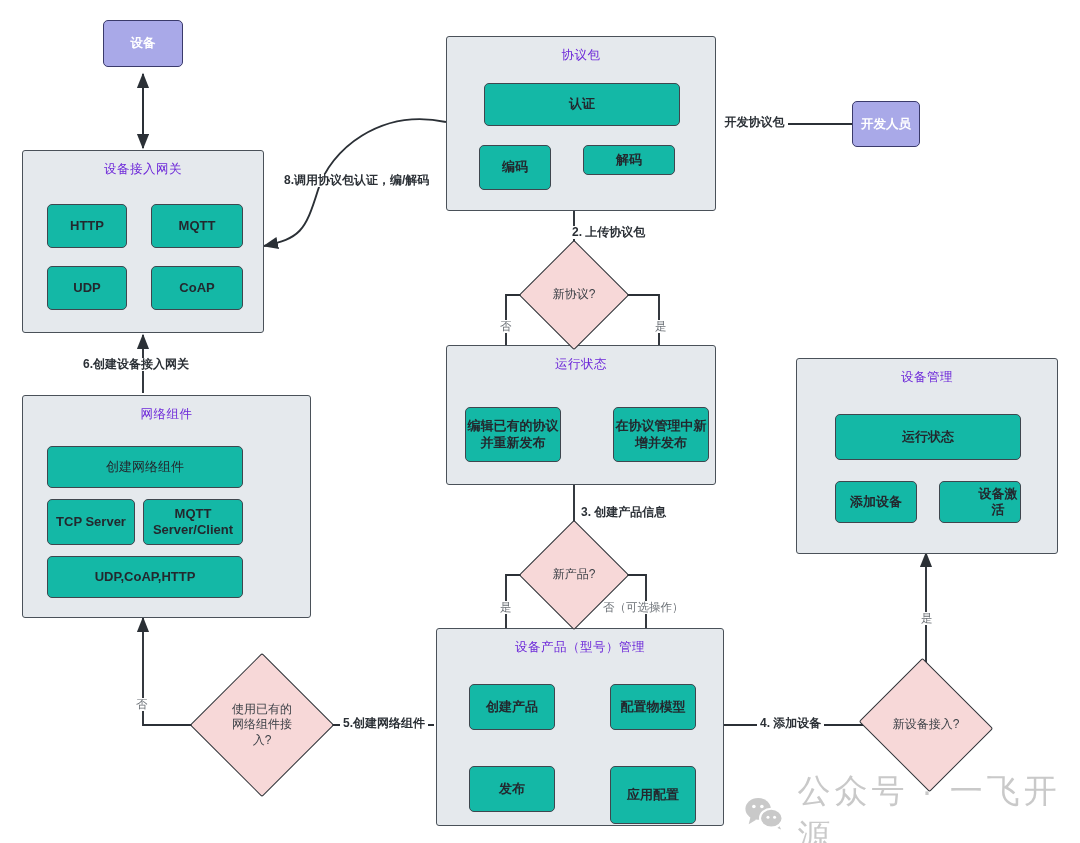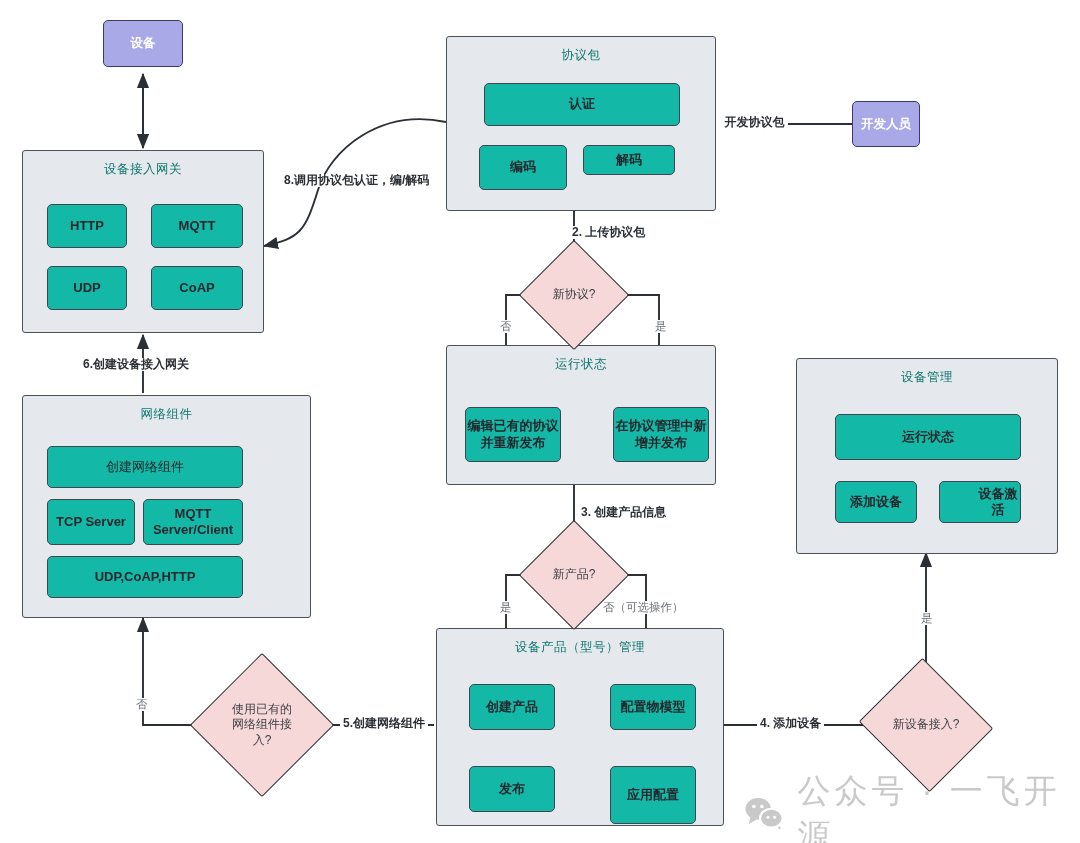--- a/index.html
+++ b/index.html
@@ -8,21 +8,21 @@
 
   
   .node{position:absolute;box-sizing:border-box;display:flex;align-items:center;justify-content:center;text-align:center;}
 
   .group{
     background:#e5e9ed;border:1.6px solid #4a5159;border-radius:3px;
     align-items:flex-start;justify-content:center;
   }
   .group > .group-title{
     position:absolute;left:0;right:0;top:10px;text-align:center;
-    font-size:12.5px;color:#0f766e;letter-spacing:.5px;font-weight:400;
+    font-size:12.5px;color:#6d28d9;letter-spacing:.5px;font-weight:400;
   }
   .leaf{
     background:#14b8a6;border:1.6px solid #3f464e;border-radius:5px;
     font-size:13px;color:#23282e;font-weight:700;line-height:1.25;
   }
   .leaf.reg{font-weight:400;}
   .actor{
     background:#a9a9e8;border:1.8px solid #3a3a6b;border-radius:5px;
     color:#ffffff;font-size:12.5px;font-weight:600;
   }
@@ -138,21 +138,21 @@
     <div class="group-title">网络组件</div>
     <div class="node leaf reg" style="left:24px;top:50px;width:196px;height:42px;">创建网络组件</div>
     <div class="node leaf" style="left:24px;top:103px;width:88px;height:46px;">TCP Server</div>
     <div class="node leaf" style="left:120px;top:103px;width:100px;height:46px;">MQTT Server/Client</div>
     <div class="node leaf" style="left:24px;top:160px;width:196px;height:42px;">UDP,CoAP,HTTP</div>
   </div>
 
   <div class="node group" style="left:446px;top:36px;width:270px;height:175px;">
     <div class="group-title">协议包</div>
     <div class="node leaf" style="left:37px;top:46px;width:196px;height:43px;">认证</div>
-    <div class="node leaf" style="left:32px;top:108px;width:88px;height:45px;">编码</div>
+    <div class="node leaf" style="left:32px;top:108px;width:72px;height:45px;">编码</div>
     <div class="node leaf" style="left:136px;top:108px;width:92px;height:30px;">解码</div>
   </div>
 
   <div class="node group" style="left:446px;top:345px;width:270px;height:140px;">
     <div class="group-title">运行状态</div>
     <div class="node leaf" style="left:18px;top:61px;width:96px;height:55px;">编辑已有的协议并重新发布</div>
     <div class="node leaf" style="left:166px;top:61px;width:96px;height:55px;">在协议管理中新增并发布</div>
   </div>
 
   <div class="node group" style="left:436px;top:628px;width:288px;height:198px;">

